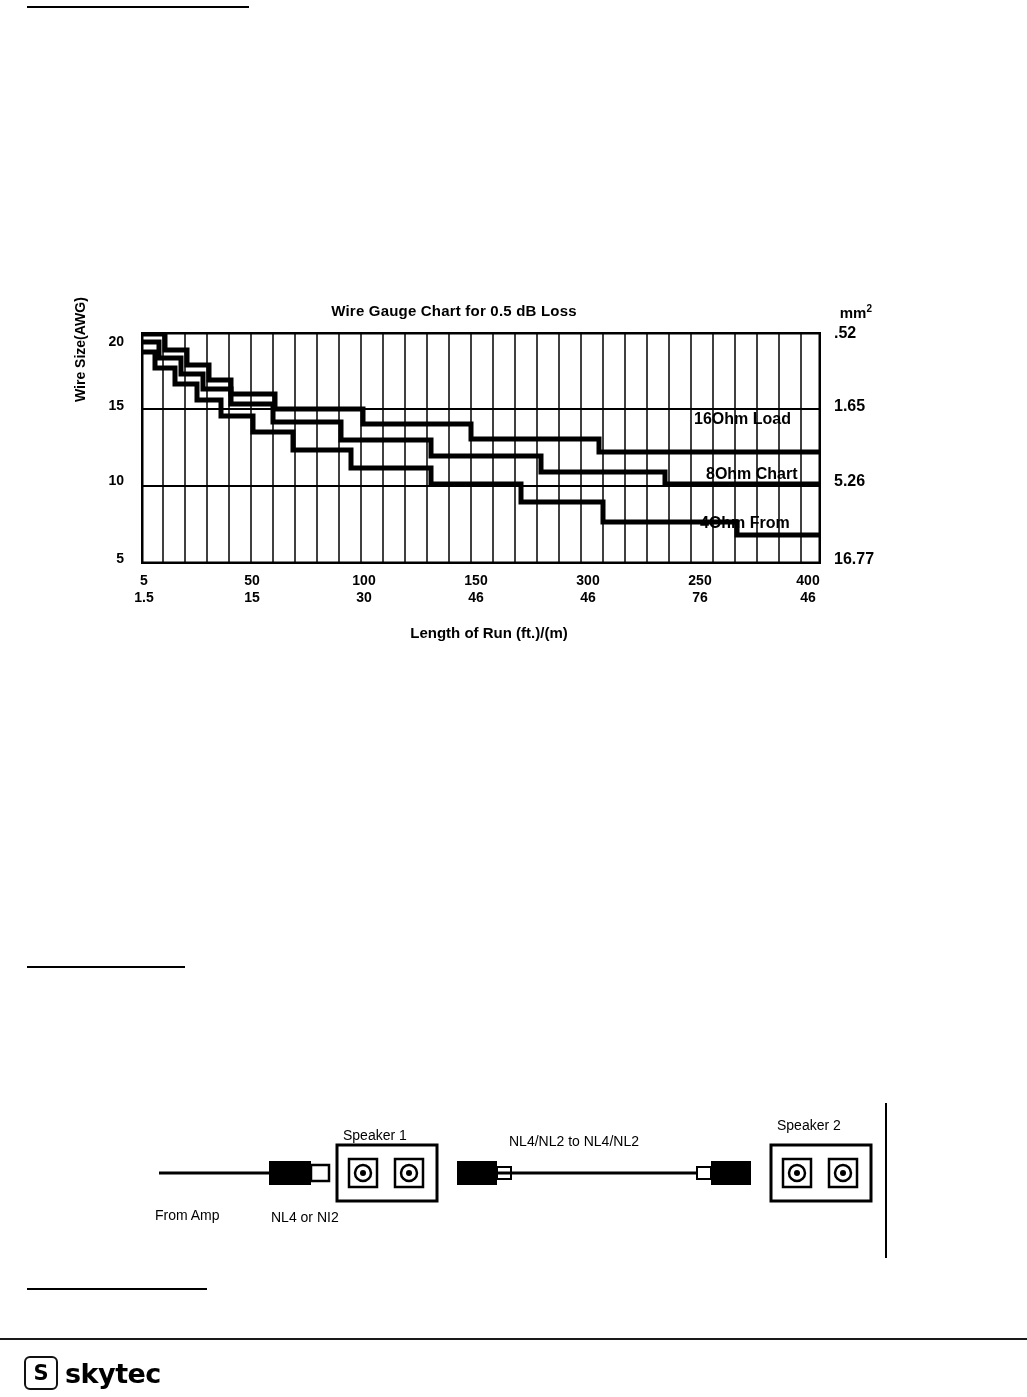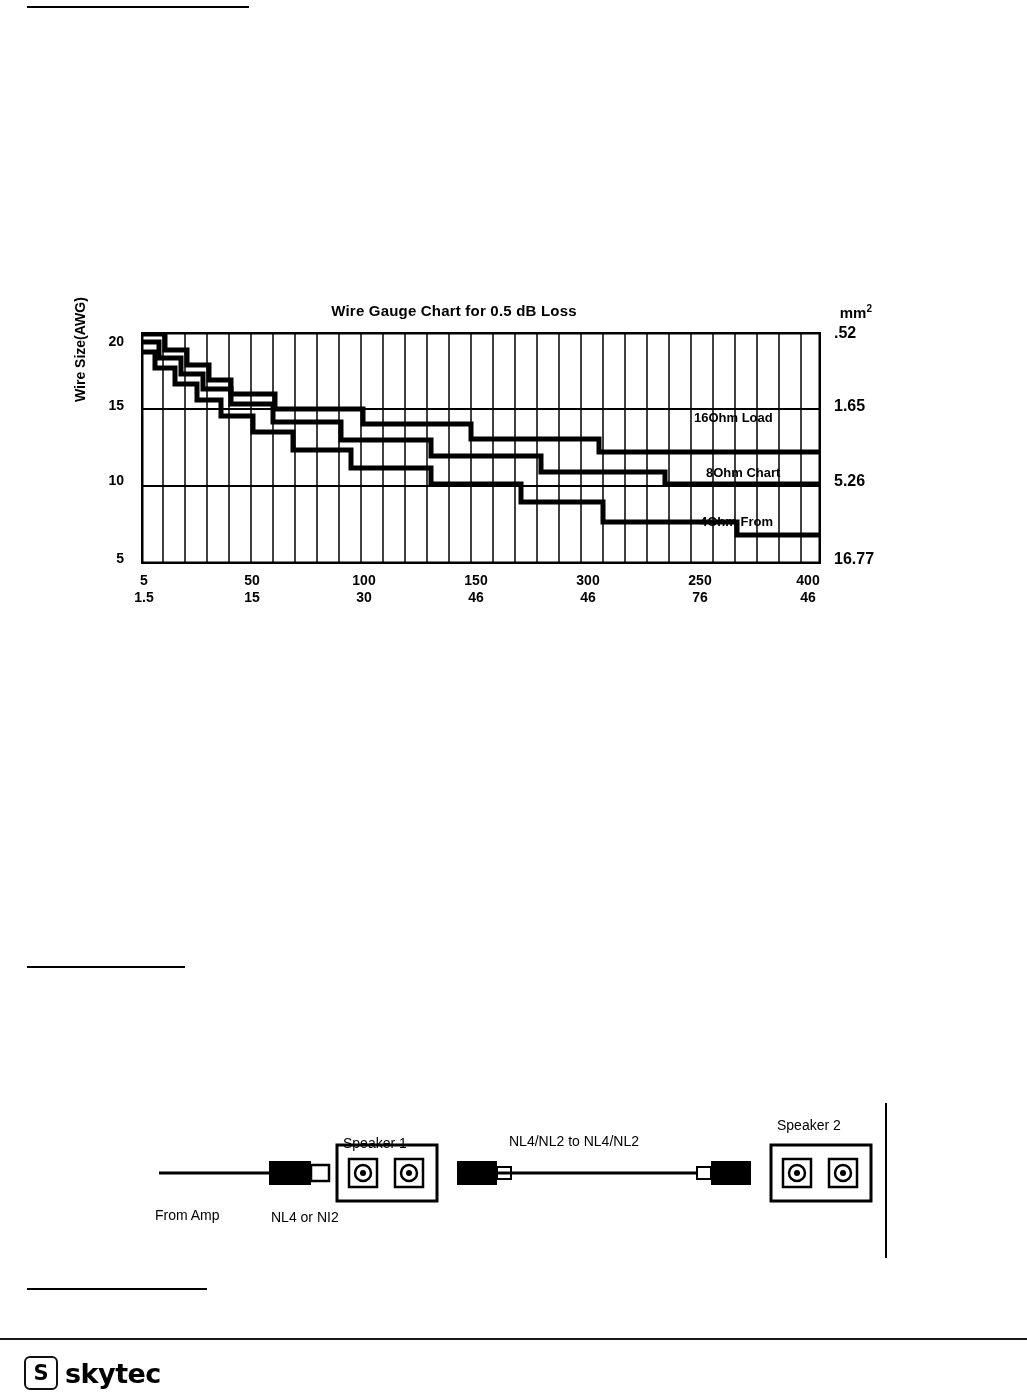--- a/index.html
+++ b/index.html
@@ -103,21 +103,21 @@
     position: absolute;
     font-size: 14px;
     font-weight: bold;
     text-align: center;
     width: 44px;
   }
   .x-tick span { display: block; line-height: 17px; }
 
   .load-label {
     position: absolute;
-    font-size: 13px;
+    font-size: 16px;
     font-weight: bold;
     white-space: nowrap;
   }
 
   
   #wiring-figure {
     position: absolute;
     left: 145px;
     top: 1103px;
     width: 742px;
@@ -276,20 +276,21 @@
   </div>
   <div class="x-tick" style="left:604px; top:280px;">
     <span>250</span>
     <span>76</span>
   </div>
   <div class="x-tick" style="left:712px; top:280px;">
     <span>400</span>
     <span>46</span>
   </div>
 
+  <div id="x-axis-title">Length of Run (ft.)/(m)</div>
 </div>
 
 <div id="wiring-figure">
   <svg width="742" height="155" viewBox="0 0 742 155" xmlns="http://www.w3.org/2000/svg">
 
     <line x1="14" y1="70" x2="124" y2="70" stroke="#000000" stroke-width="3"></line>
 
     <rect x="124" y="58" width="42" height="24" fill="#000000"></rect>
     <rect x="166" y="62" width="18" height="16" fill="#ffffff" stroke="#000000" stroke-width="2.5"></rect>
 
@@ -311,21 +312,21 @@
     <rect x="638" y="56" width="28" height="28" fill="#ffffff" stroke="#000000" stroke-width="2.5"></rect>
     <circle cx="652" cy="70" r="8" fill="#ffffff" stroke="#000000" stroke-width="2.5"></circle>
     <circle cx="652" cy="70" r="3" fill="#000000"></circle>
     <rect x="684" y="56" width="28" height="28" fill="#ffffff" stroke="#000000" stroke-width="2.5"></rect>
     <circle cx="698" cy="70" r="8" fill="#ffffff" stroke="#000000" stroke-width="2.5"></circle>
     <circle cx="698" cy="70" r="3" fill="#000000"></circle>
   </svg>
 
   <div class="fig-label" style="left:10px; top:104px;">From Amp</div>
   <div class="fig-label" style="left:126px; top:104px; width:70px; white-space:normal; line-height:20px;">NL4 or NI2</div>
-  <div class="fig-label" style="left:198px; top:32px;">Speaker 1</div>
+  <div class="fig-label" style="left:198px; top:24px;">Speaker 1</div>
   <div class="fig-label" style="left:364px; top:30px;">NL4/NL2 to NL4/NL2</div>
   <div class="fig-label" style="left:632px; top:14px;">Speaker 2</div>
 
   <div class="sep-line"></div>
 </div>
 
 <div id="footer-rule"></div>
 <div id="brand-logo">
   <div id="brand-mark">S</div>
   <div id="brand-name">skytec</div>

